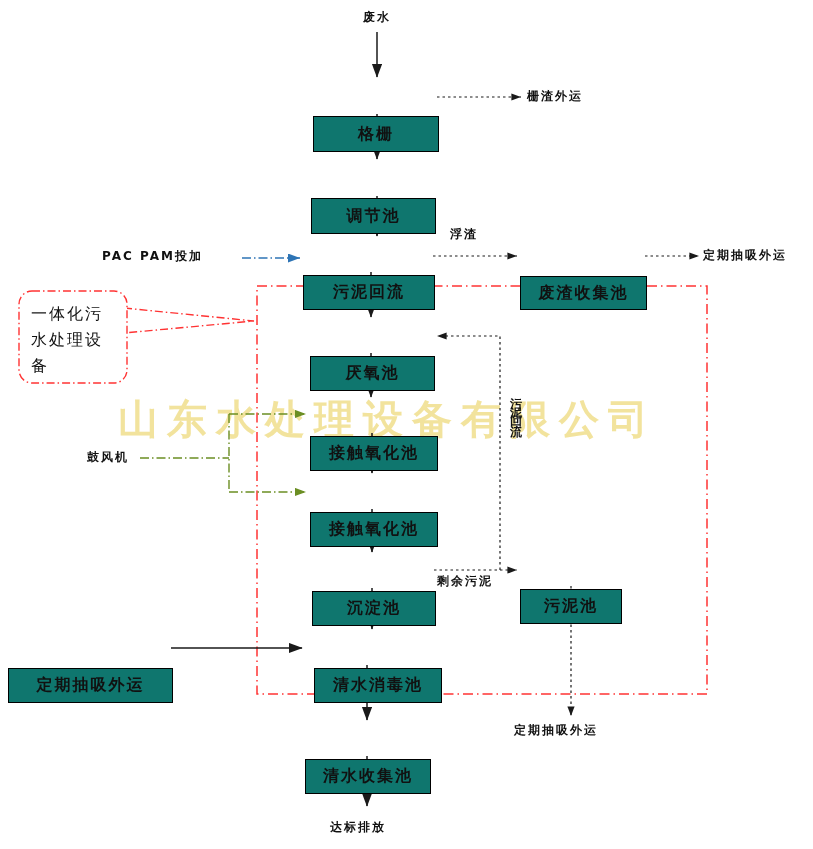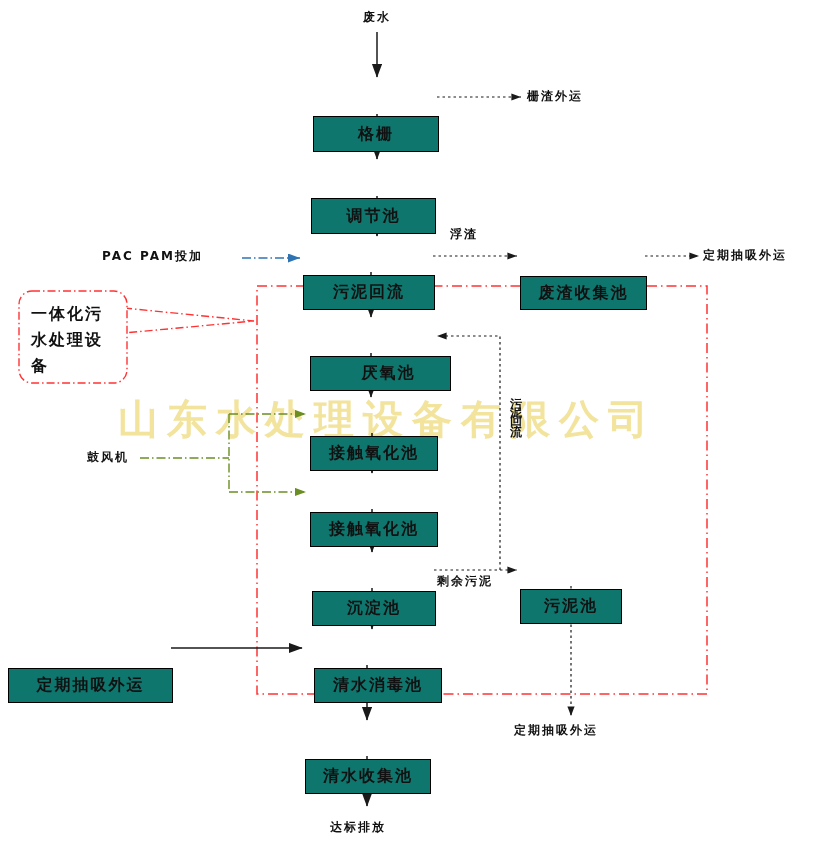--- a/index.html
+++ b/index.html
@@ -22,21 +22,21 @@
     position:absolute;z-index:2;font-size:12px;font-weight:700;
     letter-spacing:2px;white-space:nowrap;
   }
   .lbl.center{text-align:center;}
   .vertical{
     writing-mode:vertical-rl;text-orientation:upright;letter-spacing:9px;
     white-space:normal;
   }
   .callout-text{
     position:absolute;z-index:2;left:31px;top:301px;width:80px;
-    font-size:16px;font-weight:700;letter-spacing:2px;line-height:1.62;
+    font-size:16px;font-weight:400;letter-spacing:2px;line-height:1.62;
   }
 </style>
 </head>
 <body>
 
 <div class="canvas">
 
   <div class="watermark">山东水处理设备有限公司</div>
 
   <svg class="connectors" width="813" height="849" viewBox="0 0 813 849">
@@ -102,21 +102,21 @@
   <div class="lbl vertical" style="left:507px;top:388px;height:118px;">污泥回流</div>
   <div class="lbl" style="left:437px;top:573px;">剩余污泥</div>
   <div class="lbl" style="left:514px;top:722px;">定期抽吸外运</div>
   <div class="lbl" style="left:330px;top:819px;">达标排放</div>
   <div class="callout-text">一体化污水处理设备</div>
 
   <div class="box" style="left:313px;top:80px;width:124px;height:34px;">格栅</div>
   <div class="box" style="left:311px;top:162px;width:123px;height:34px;">调节池</div>
   <div class="box" style="left:303px;top:239px;width:130px;height:33px;">污泥回流</div>
   <div class="box" style="left:520px;top:240px;width:125px;height:32px;">废渣收集池</div>
-  <div class="box" style="left:310px;top:320px;width:123px;height:33px;padding-left:16px;">厌氧池</div>
+  <div class="box" style="left:310px;top:320px;width:123px;height:33px;">厌氧池</div>
   <div class="box" style="left:310px;top:400px;width:126px;height:33px;">接触氧化池</div>
   <div class="box" style="left:310px;top:476px;width:126px;height:33px;">接触氧化池</div>
   <div class="box" style="left:312px;top:555px;width:122px;height:33px;">沉淀池</div>
   <div class="box" style="left:520px;top:553px;width:100px;height:33px;">污泥池</div>
   <div class="box" style="left:8px;top:632px;width:163px;height:33px;">定期抽吸外运</div>
   <div class="box" style="left:314px;top:632px;width:126px;height:33px;">清水消毒池</div>
   <div class="box" style="left:305px;top:723px;width:124px;height:33px;">清水收集池</div>
 
 </div>
 

